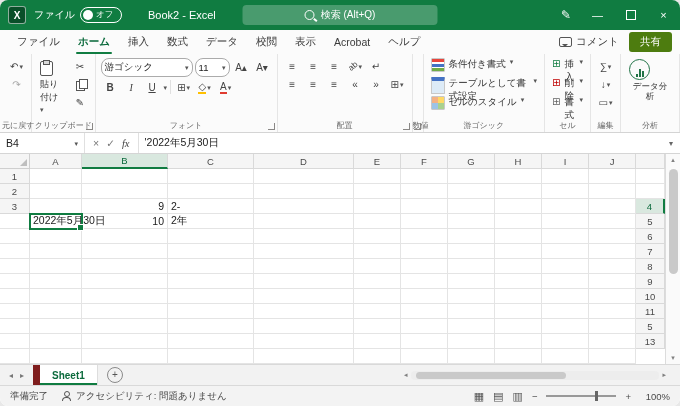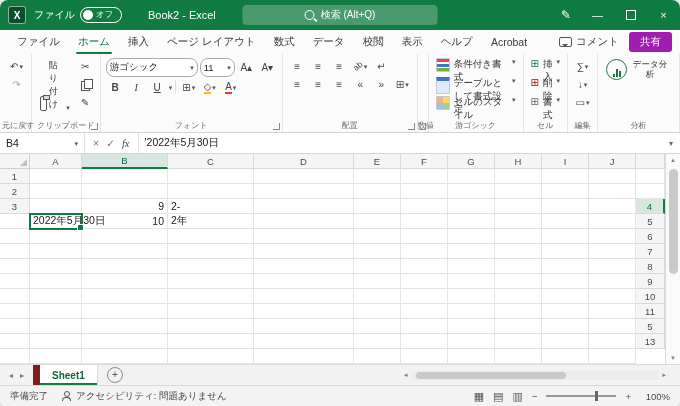--- a/index.html
+++ b/index.html
@@ -18,39 +18,39 @@
   .mag{width:8px;height:8px;border:1.5px solid #fff;border-radius:50%;position:relative;flex:0 0 auto}
   .mag::after{content:"";position:absolute;width:4px;height:1.5px;background:#fff;right:-3.5px;bottom:-1px;transform:rotate(40deg)}
   .tb-right{margin-left:auto;display:flex;align-items:stretch;height:100%}
   .pen-btn{display:flex;align-items:center;padding:0 10px;font-size:12px}
   .win-btn{width:33px;display:flex;align-items:center;justify-content:center;font-size:11px}
   .restore{width:8px;height:8px;border:1px solid #fff;display:block}
 
   
   .tabrow{height:24px;flex:0 0 24px;background:#FBFBFB;display:flex;align-items:stretch;padding:0 4px 0 8px;font-size:10.5px;color:#3b3b3b}
   .tab{display:flex;align-items:center;padding:0 9px;position:relative}
-  .tab.active{color:#0B6A3C;font-weight:normal}
+  .tab.active{color:#0B6A3C;font-weight:bold}
   .tab.active::after{content:"";position:absolute;left:7px;right:7px;bottom:0;height:2.5px;background:#107C41;border-radius:2px}
   .tabrow-right{margin-left:auto;display:flex;align-items:center;gap:10px;padding-right:4px}
   .comments-btn{display:flex;align-items:center;gap:4px}
   .bubble{width:11px;height:8px;border:1px solid #555;border-radius:2px;position:relative}
   .bubble::after{content:"";position:absolute;left:2px;bottom:-4px;border:3px solid transparent;border-top-color:#555}
-  .share-btn{background:#a21caf;color:#fff;border-radius:3px;padding:3px 11px;display:flex;align-items:flex-start;gap:4px}
+  .share-btn{background:#4d7c0f;color:#fff;border-radius:3px;padding:3px 11px;display:flex;align-items:flex-start;gap:4px}
 
   
   .ribbon{height:78px;flex:0 0 78px;background:#FBFBFB;border-bottom:1px solid #D4D4D4;display:flex;align-items:stretch;padding-left:2px}
   .group{position:relative;border-right:1px solid #E5E5E5;padding:4px 5px 14px;display:flex;align-items:flex-start;gap:3px}
   .glabel{position:absolute;left:0;right:0;bottom:1px;text-align:center;font-size:8px;color:#666;white-space:nowrap}
   .launcher{position:absolute;right:2px;bottom:2px;width:6px;height:6px;border-right:1.2px solid #8a8886;border-bottom:1.2px solid #8a8886}
   .col{display:flex;flex-direction:column;gap:2px}
   .rowx{display:flex;align-items:center;gap:2px}
   .sbtn{min-width:17px;height:16px;display:flex;align-items:center;justify-content:center;border-radius:2px;color:#444;font-size:10px;gap:1px;padding:0 1px}
   .chev{font-size:7px;color:#555;line-height:1}
   .dis{color:#A8A8A8}
-  .bigbtn{display:flex;flex-direction:row;align-items:flex-end;gap:2px;font-size:9px;color:#333;padding:1px 3px}
+  .bigbtn{display:flex;flex-direction:column;align-items:flex-start;gap:2px;font-size:9px;color:#333;padding:1px 3px}
   .clip-ic{width:11px;height:13px;border:1px solid #555;border-radius:2px;background:#fff;position:relative;margin-top:2px}
   .clip-ic::before{content:"";position:absolute;top:-2px;left:2px;width:5px;height:3px;background:#d9d9d9;border:1px solid #555}
   .copy-ic{width:7px;height:8px;border:1px solid #555;background:#fff;position:relative;margin:3px 2px 0 3px}
   .copy-ic::before{content:"";position:absolute;top:-3px;left:2px;width:7px;height:8px;border:1px solid #555;background:#fff}
   .combo{height:17px;border:1px solid #ABABAB;background:#fff;border-radius:8px;display:flex;align-items:center;justify-content:space-between;font-size:9.5px;color:#222;padding:0 3px;gap:4px}
   .combo.font-name{width:84px}
   .combo.font-size{width:27px}
   .combo.numfmt{width:78px}
   .vr{width:1px;height:14px;background:#E0E0E0;margin:0 1px}
   .boldt{font-weight:bold}
@@ -146,27 +146,26 @@
           <span class="restore"></span>
         </span>
       <span class="win-btn">×</span>
     </div>
   </div>
 
   <div class="tabrow">
     <div class="tab">ファイル</div>
     <div class="tab active">ホーム</div>
     <div class="tab">挿入</div>
-    <div class="tab">ページ レイアウト</div>
     <div class="tab">数式</div>
     <div class="tab">データ</div>
     <div class="tab">校閲</div>
     <div class="tab">表示</div>
+    <div class="tab">Acrobat</div>
     <div class="tab">ヘルプ</div>
-    <div class="tab">Acrobat</div>
     <div class="tabrow-right">
       <div class="comments-btn">
         <span class="bubble"></span>
         <span>コメント</span>
       </div>
       <div class="share-btn">
         <span>共有</span>
       </div>
     </div>
   </div>

